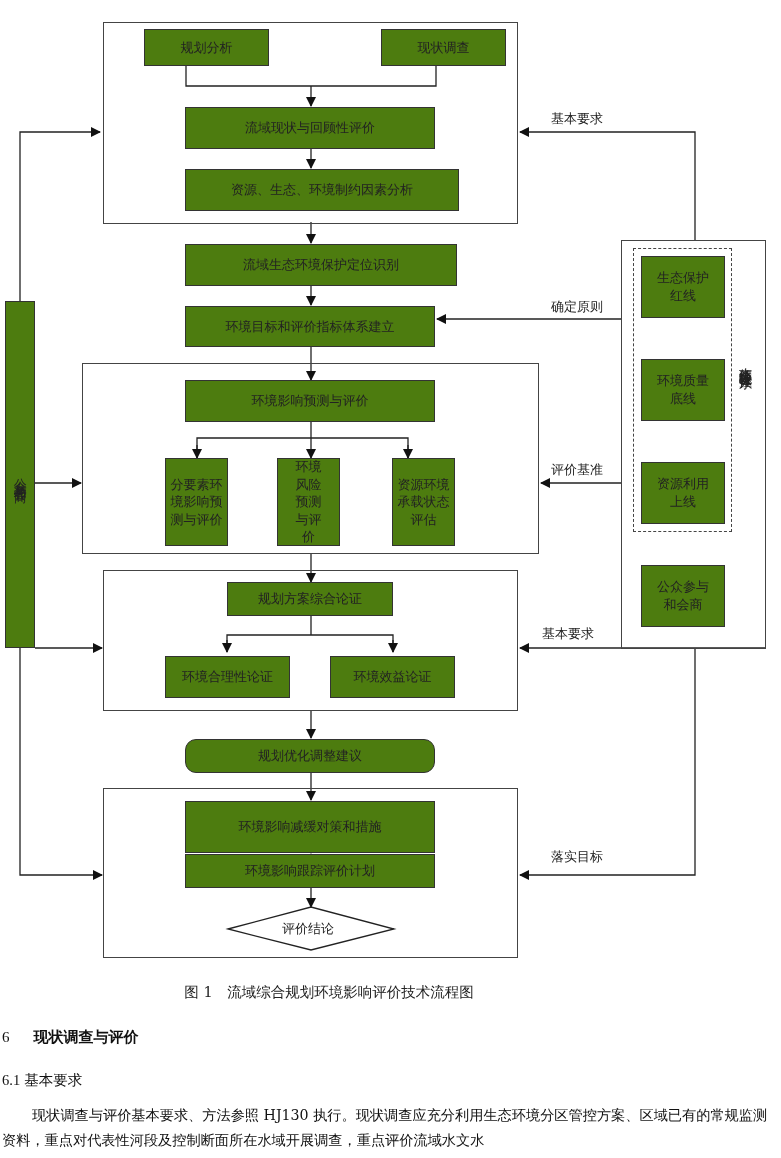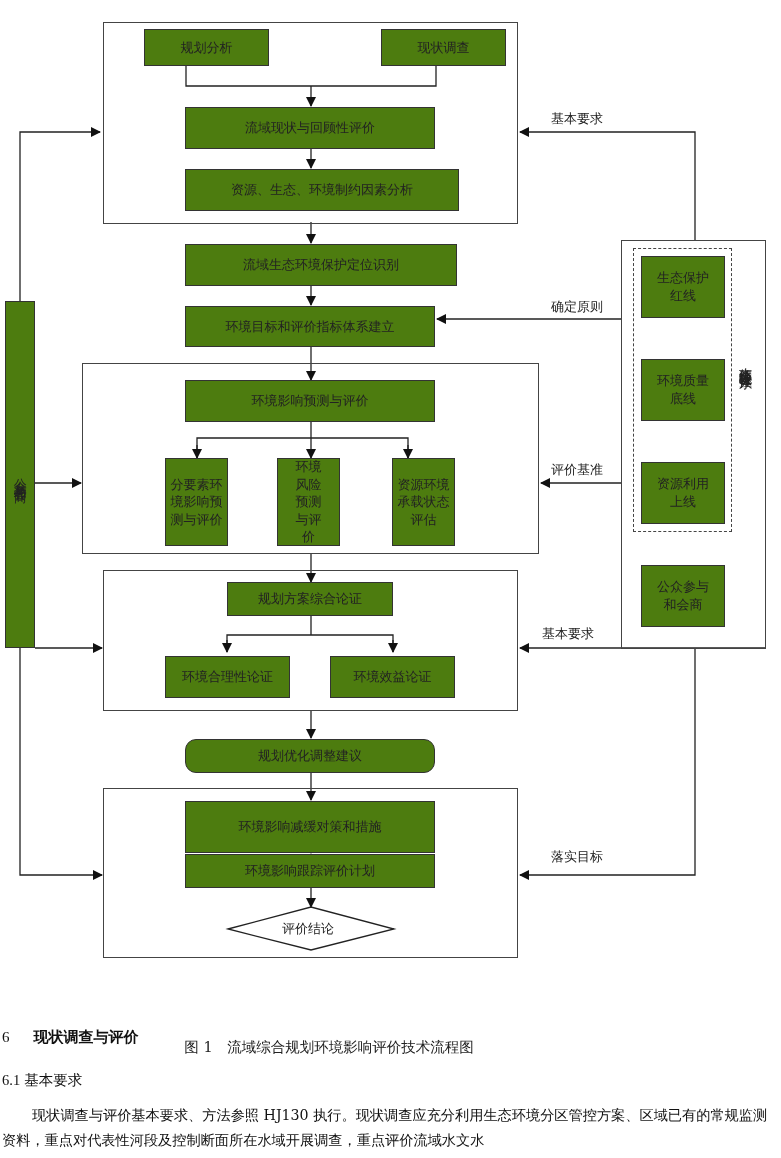--- a/index.html
+++ b/index.html
@@ -6,21 +6,21 @@
   body { width: 781px; height: 1158px; position: relative; overflow: hidden;
          font-family: "DejaVu Sans", sans-serif; color: #1a1a1a; }
   #diagram { position: absolute; left: 0; top: 0; }
   .box { position: absolute; border: 1.3px solid #333; background: #4d7c0f; box-sizing: border-box;
          display: flex; align-items: center; justify-content: center; text-align: center;
          font-size: 13px; line-height: 1.35; color: #222; }
   .frame { position: absolute; border: 1.3px solid #444; box-sizing: border-box; }
   .dashed { position: absolute; border: 1.5px dashed #444; box-sizing: border-box; }
   .vtext { writing-mode: vertical-rl; text-orientation: upright; letter-spacing: 2px; }
   .lbl { position: absolute; font-size: 13px; color: #222; white-space: nowrap; }
-  .caption { position: absolute; left: 0; width: 658px; top: 1038px; text-align: center;
+  .caption { position: absolute; left: 0; width: 658px; top: 983px; text-align: center;
              font-family: "DejaVu Serif", serif; font-size: 14.5px; color: #222; }
   .h1 { position: absolute; left: 2px; top: 1028px; font-size: 15px; font-weight: bold; color: #111; }
   .h1 .num { font-weight: normal; font-family: "Liberation Serif", serif; margin-right: 24px; }
   .h2 { position: absolute; left: 2px; top: 1071px; font-family: "DejaVu Serif", serif; font-size: 14.5px; color: #111; }
   .h2 .num { font-family: "Liberation Serif", serif; margin-right: 4px; }
   .para { position: absolute; left: 2px; top: 1103px; width: 775px; font-family: "DejaVu Serif", serif;
           font-size: 14.2px; line-height: 25px; color: #111; text-indent: 30px; white-space: normal; }
 </style>
 </head>
 <body>

